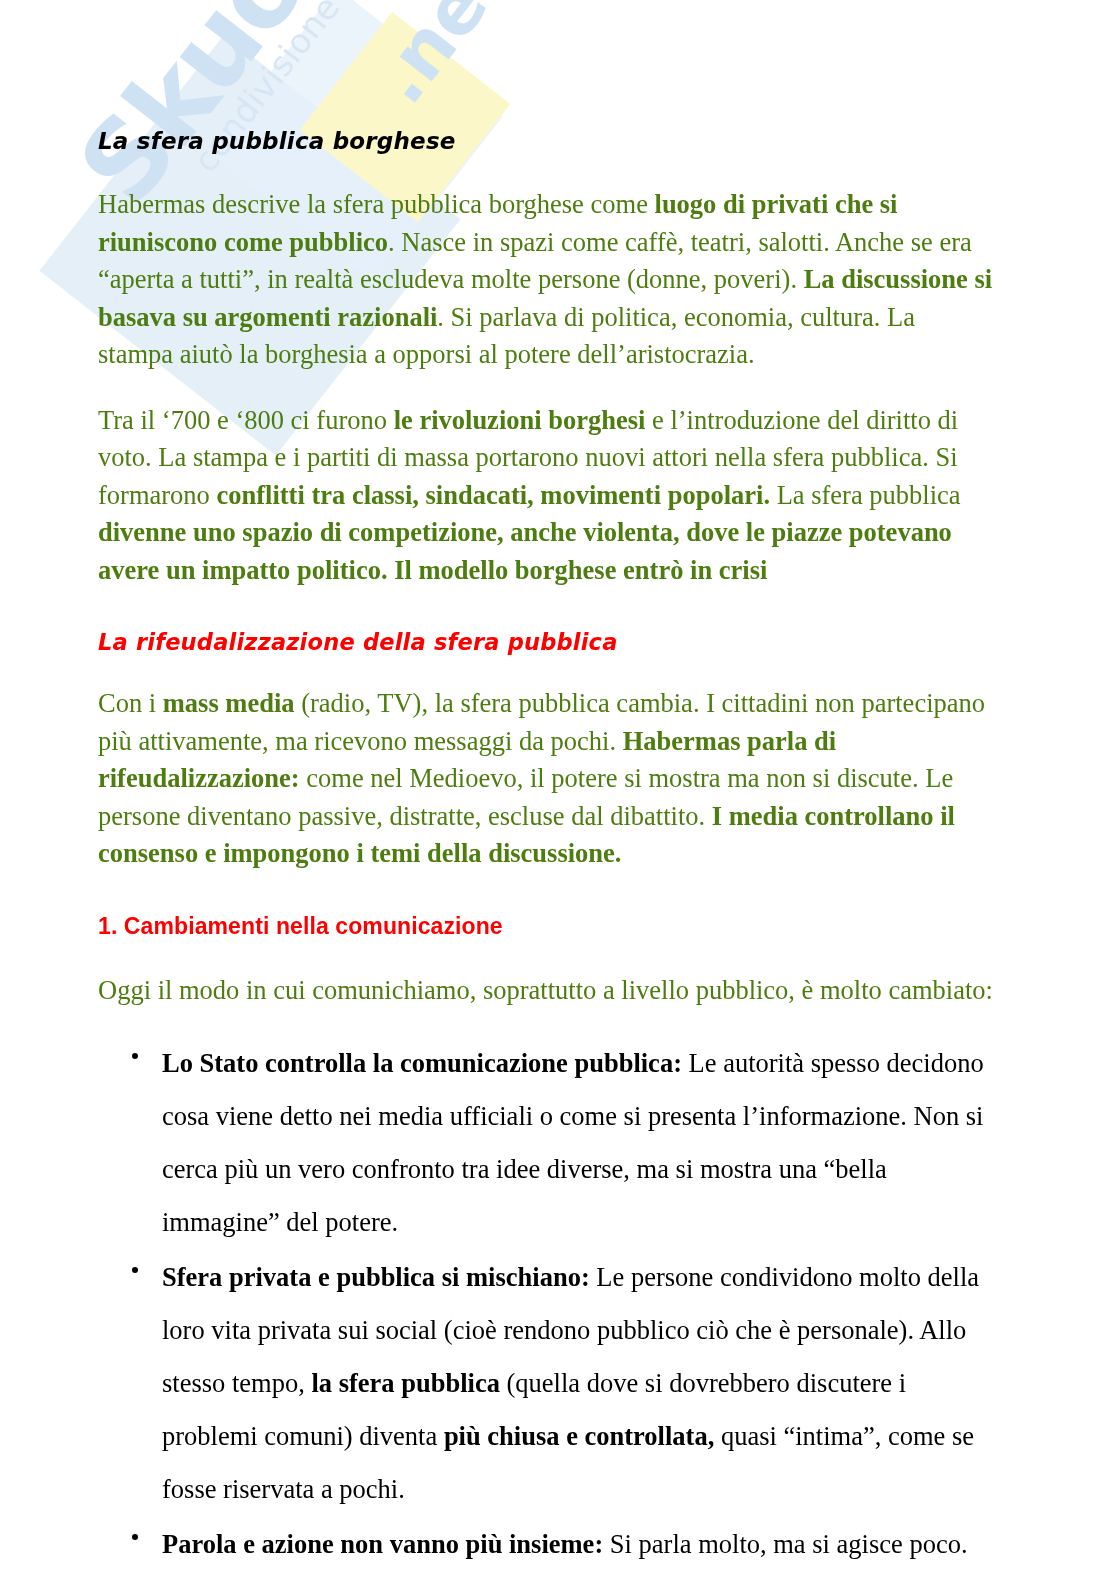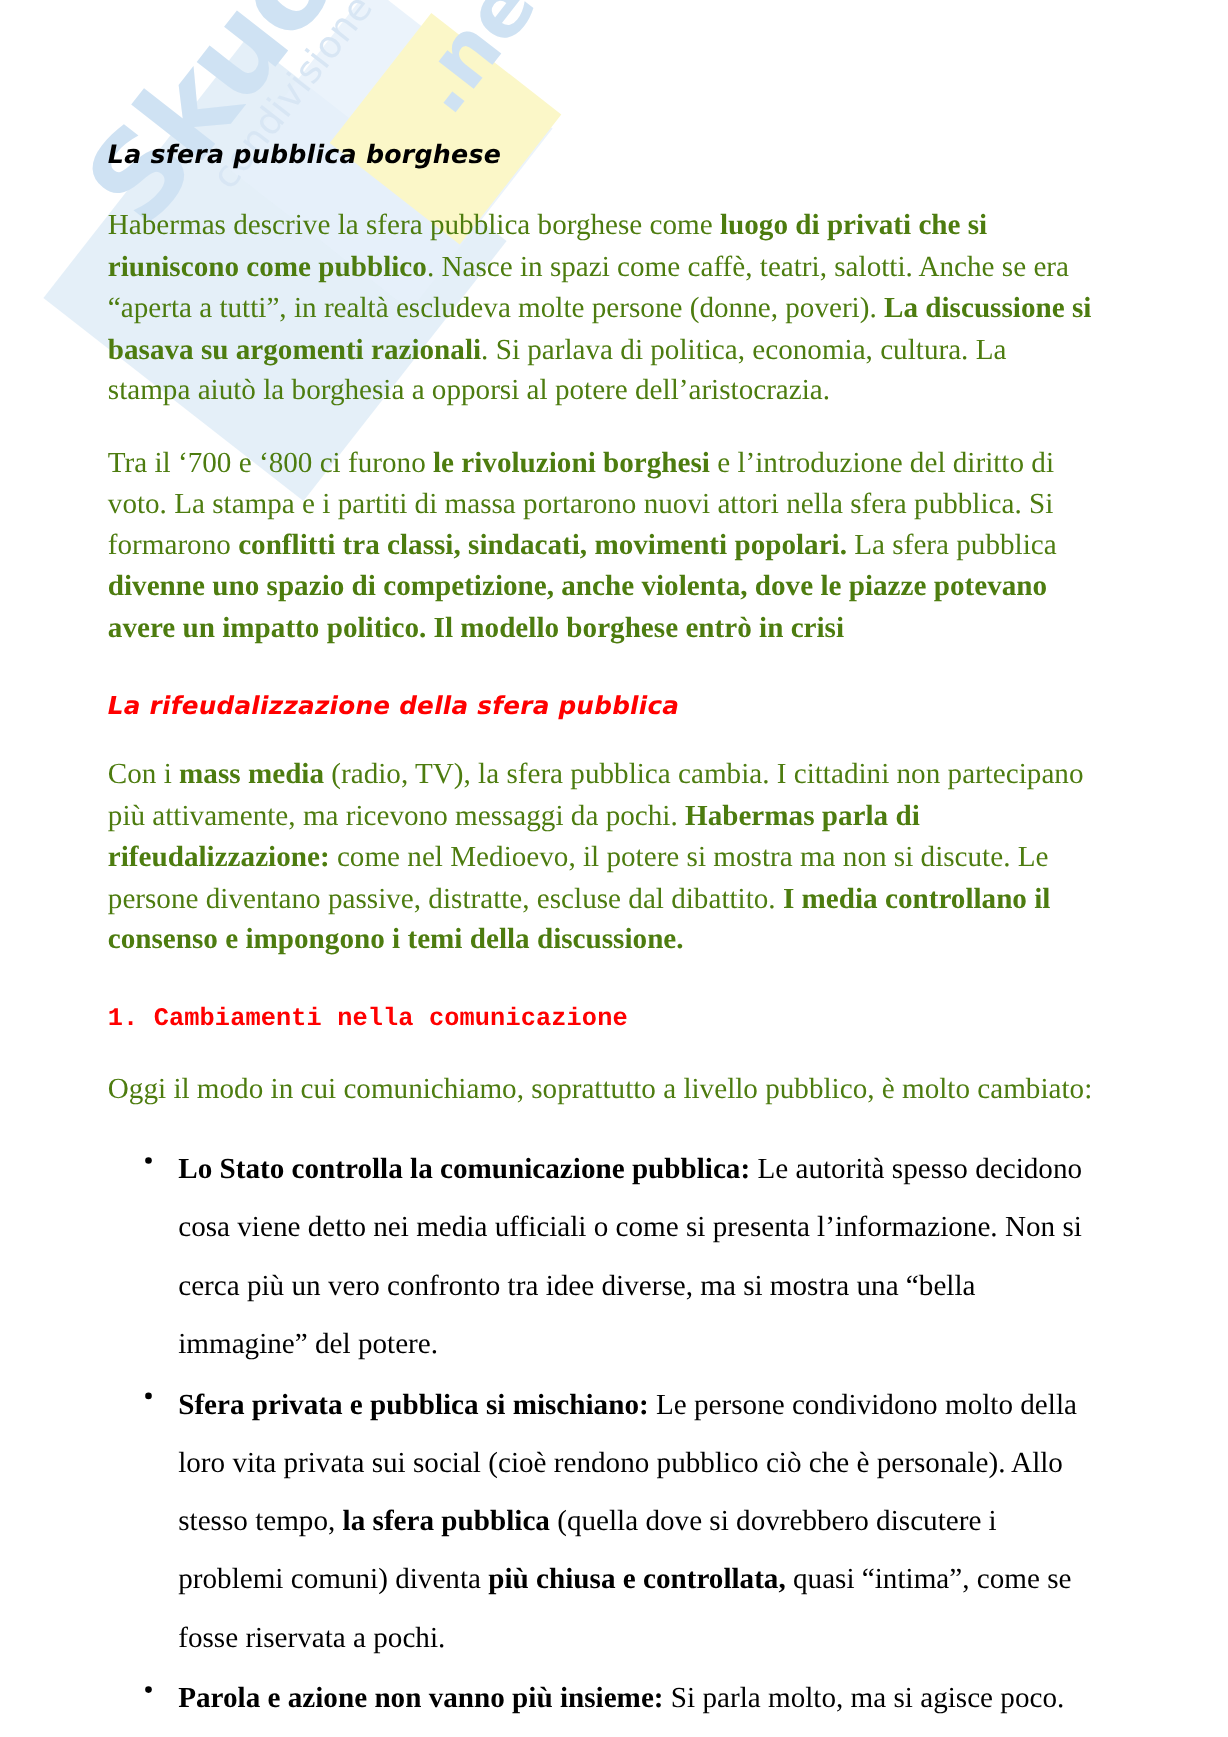--- a/index.html
+++ b/index.html
@@ -115,21 +115,21 @@
     font-family: "DejaVu Sans", sans-serif;
     font-style: italic;
     font-weight: bold;
     font-size: 22.5px;
     color: #ff0000;
     margin: 0 0 30px 0;
     letter-spacing: .2px;
   }
 
   h2.red-head {
-    font-family: Liberation Mono, monospace;
+    font-family: Liberation Sans, sans-serif;
     font-weight: bold;
     font-size: 23px;
     color: #ff0000;
     margin: 0 0 32px 0;
     letter-spacing: .1px;
   }
 
   p.para {
     font-family: "Liberation Serif", serif;
     font-size: 26.5px;

